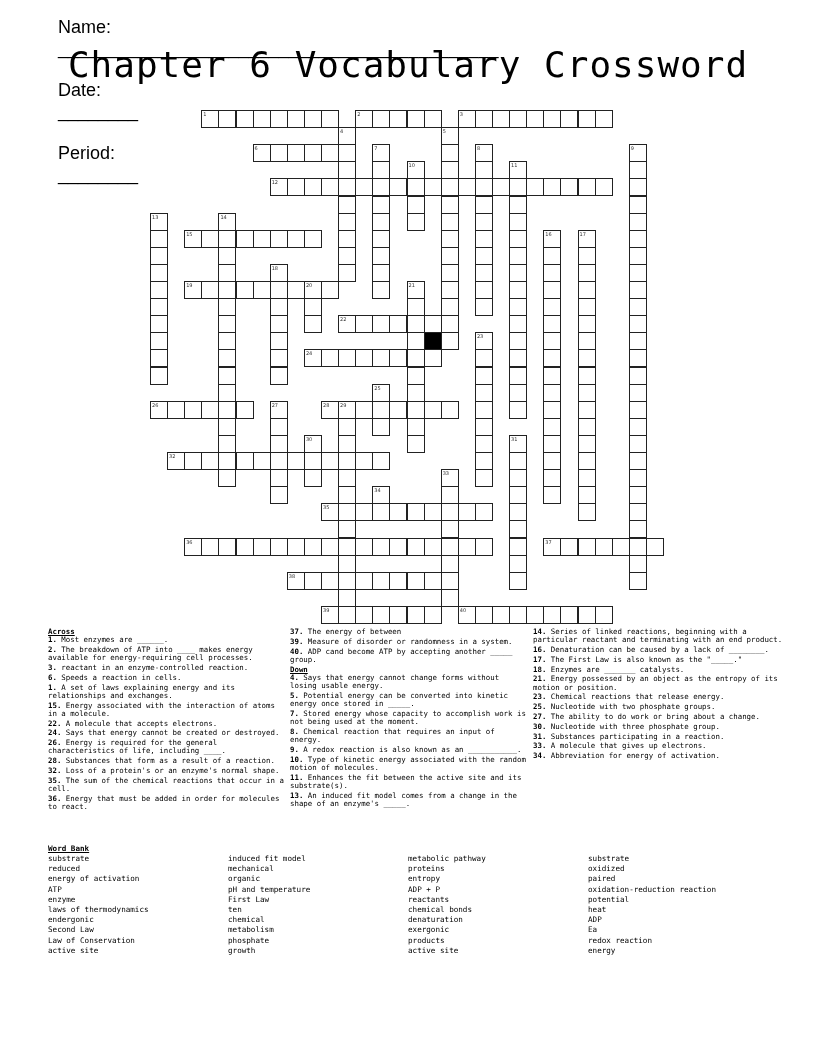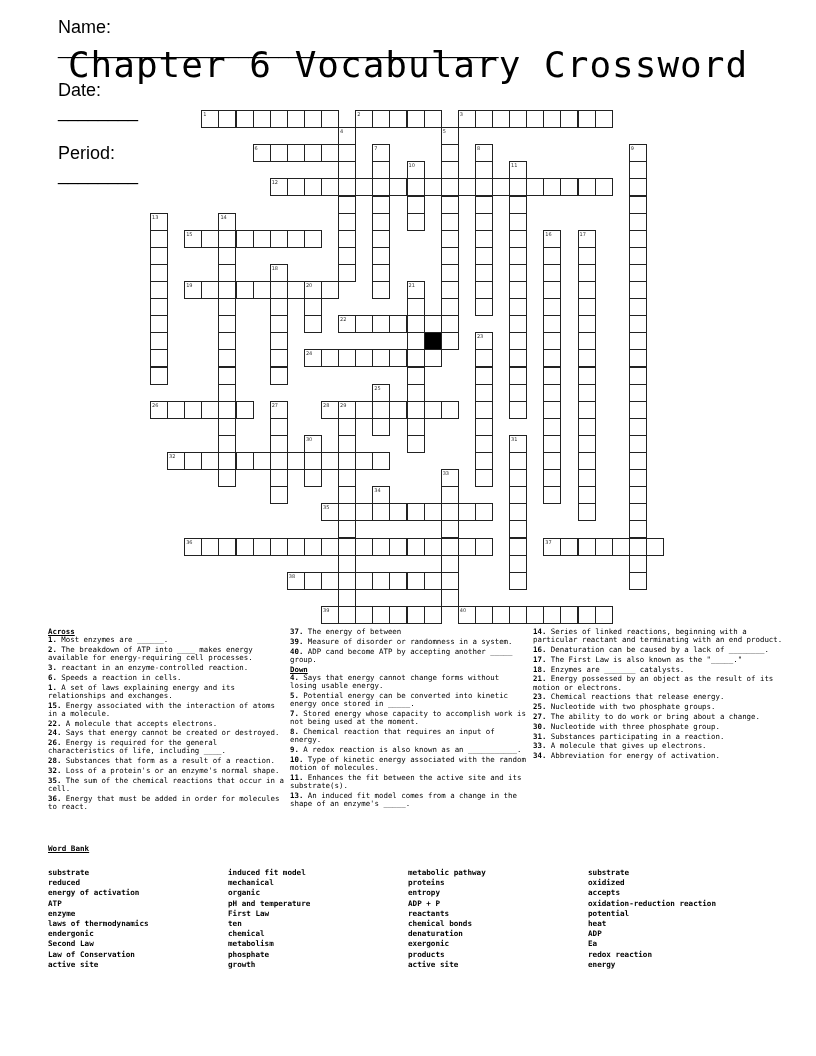--- a/index.html
+++ b/index.html
@@ -8,21 +8,21 @@
   .title { position:absolute; left:0; width:816px; top:44px; text-align:center; font-family:"DejaVu Sans Mono", monospace; font-size:36px; letter-spacing:1px; }
   .grid { position:absolute; left:150px; top:110px; width:520px; height:520px; }
   .cell { position:absolute; width:17px; height:17px; box-sizing:border-box; border:1px solid #222; background:#fff; }
   .cell.black { background:#000; }
   .cell .num { position:absolute; left:1px; top:0px; font-family:"DejaVu Sans", sans-serif; font-size:5px; color:#333; line-height:6px; }
   .clues { position:absolute; top:628px; font-family:"DejaVu Sans Mono", monospace; font-size:7.4px; line-height:8.2px; }
   .clue { margin-bottom:1.6px; }
   .clue b { font-weight:bold; }
   .section-h { font-weight:bold; text-decoration:underline; }
   .wordbank { position:absolute; left:48px; top:844px; font-family:"DejaVu Sans Mono", monospace; font-size:7.6px; line-height:10.2px; }
-  .wb-col { position:absolute; top:24px; white-space:pre;font-weight:bold; }
+  .wb-col { position:absolute; top:10px; white-space:pre; }
 </style>
 </head>
 <body>
 
 <div class="header-line">
   <span>Name:</span>
   <span>____________________________________________</span>
   <span style="display:inline-block;width:14px"></span>
   <span>Date:</span>
   <span>________</span>
@@ -500,29 +500,29 @@
     <div class="clue"><b>9.</b> <span>A redox reaction is also known as an ___________.</span></div>
     <div class="clue"><b>10.</b> <span>Type of kinetic energy associated with the random motion of molecules.</span></div>
     <div class="clue"><b>11.</b> <span>Enhances the fit between the active site and its substrate(s).</span></div>
     <div class="clue"><b>13.</b> <span>An induced fit model comes from a change in the shape of an enzyme's _____.</span></div>
   </div>
 <div class="clues" style="left:533px;width:256px;" id="clues-col-3">
     <div class="clue"><b>14.</b> <span>Series of linked reactions, beginning with a particular reactant and terminating with an end product.</span></div>
     <div class="clue"><b>16.</b> <span>Denaturation can be caused by a lack of ________.</span></div>
     <div class="clue"><b>17.</b> <span>The First Law is also known as the "_____."</span></div>
     <div class="clue"><b>18.</b> <span>Enzymes are _______ catalysts.</span></div>
-    <div class="clue"><b>21.</b> <span>Energy possessed by an object as the result of its motion or electrons.</span></div>
+    <div class="clue"><b>21.</b> <span>Energy possessed by an object as the entropy of its motion or position.</span></div>
     <div class="clue"><b>23.</b> <span>Chemical reactions that release energy.</span></div>
     <div class="clue"><b>25.</b> <span>Nucleotide with two phosphate groups.</span></div>
     <div class="clue"><b>27.</b> <span>The ability to do work or bring about a change.</span></div>
     <div class="clue"><b>30.</b> <span>Nucleotide with three phosphate group.</span></div>
     <div class="clue"><b>31.</b> <span>Substances participating in a reaction.</span></div>
     <div class="clue"><b>33.</b> <span>A molecule that gives up electrons.</span></div>
     <div class="clue"><b>34.</b> <span>Abbreviation for energy of activation.</span></div>
   </div>
 
 <div class="wordbank">
   <div class="section-h">Word Bank</div>
   <div class="wb-col" style="left:0px;" id="wb-0"><div>substrate</div><div>reduced</div><div>energy of activation</div><div>ATP</div><div>enzyme</div><div>laws of thermodynamics</div><div>endergonic</div><div>Second Law</div><div>Law of Conservation</div><div>active site</div></div>
   <div class="wb-col" style="left:180px;" id="wb-1"><div>induced fit model</div><div>mechanical</div><div>organic</div><div>pH and temperature</div><div>First Law</div><div>ten</div><div>chemical</div><div>metabolism</div><div>phosphate</div><div>growth</div></div>
   <div class="wb-col" style="left:360px;" id="wb-2"><div>metabolic pathway</div><div>proteins</div><div>entropy</div><div>ADP + P</div><div>reactants</div><div>chemical bonds</div><div>denaturation</div><div>exergonic</div><div>products</div><div>active site</div></div>
-  <div class="wb-col" style="left:540px;" id="wb-3"><div>substrate</div><div>oxidized</div><div>accepts</div><div>oxidation-reduction reaction</div><div>potential</div><div>heat</div><div>ADP</div><div>Ea</div><div>redox reaction</div><div>energy</div></div>
+  <div class="wb-col" style="left:540px;" id="wb-3"><div>substrate</div><div>oxidized</div><div>paired</div><div>oxidation-reduction reaction</div><div>potential</div><div>heat</div><div>ADP</div><div>Ea</div><div>redox reaction</div><div>energy</div></div>
 </div>
 
 </body></html>

